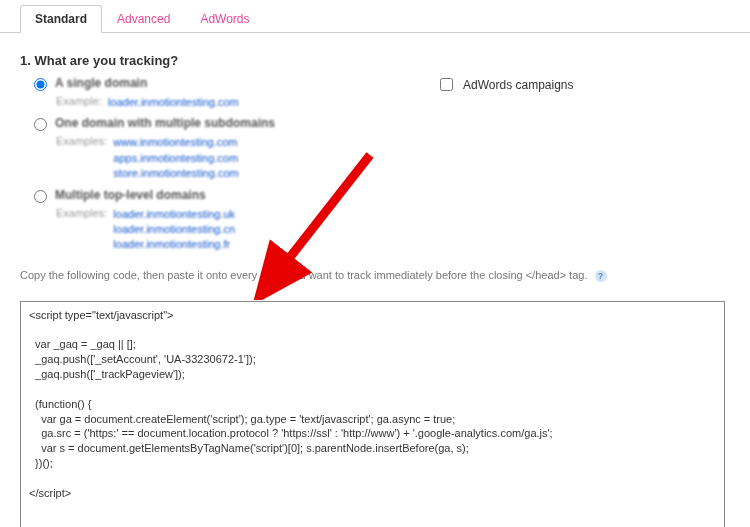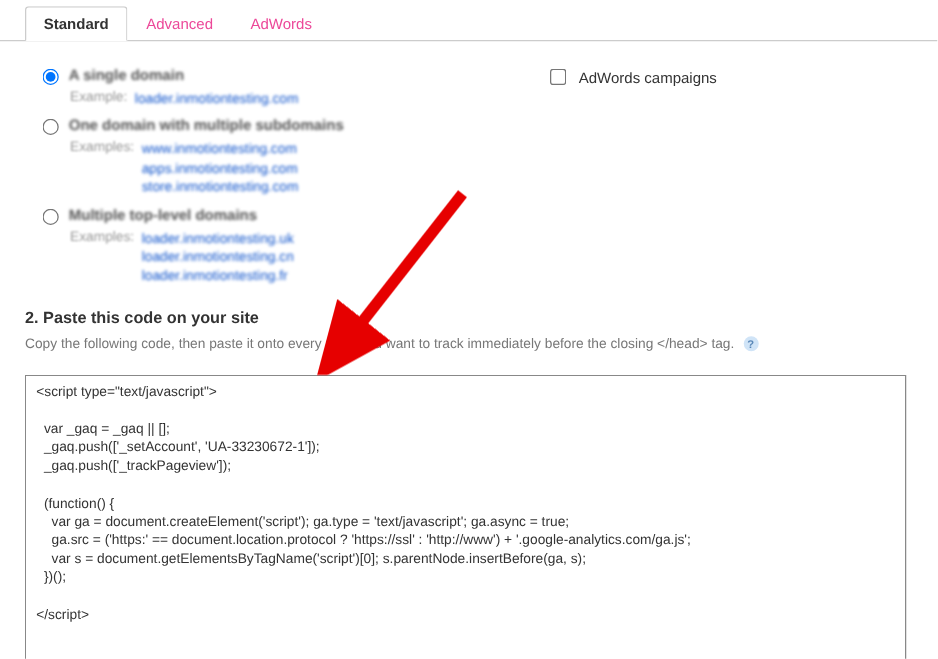--- a/index.html
+++ b/index.html
@@ -31,20 +31,21 @@
 <body>
 
 <div class="tabs">
   <div class="tab active">Standard</div>
   <div class="tab">Advanced</div>
   <div class="tab">AdWords</div>
 </div>
 
 <div class="content">
 
+  <div class="section-title">1. What are you tracking?</div>
 
   <div class="columns">
     <div class="left-col">
 
       <div class="radio-row">
         <input type="radio" name="track" checked="" style="">
         <span class="radio-label">A single domain</span>
       </div>
       <div class="example-row">
         <span class="example-key">Example:</span>
@@ -77,21 +78,20 @@
 
     <div class="right-col">
       <div class="checkbox-row">
         <input type="checkbox" style="">
         <span>AdWords campaigns</span>
       </div>
     </div>
   </div>
 
   <div class="section2">
-    <div class="section-title">2. Paste this code on your site</div>
     <div class="instruction">
       <span>Copy the following code, then paste it onto every page you want to track immediately before the closing &lt;/head&gt; tag.</span>
       <span class="help-icon">?</span>
     </div>
     <div class="code-wrap">
       <div class="code-inner"><span>&lt;script type="text/javascript"&gt;
 
   var _gaq = _gaq || [];
   _gaq.push(['_setAccount', 'UA-33230672-1']);
   _gaq.push(['_trackPageview']);

